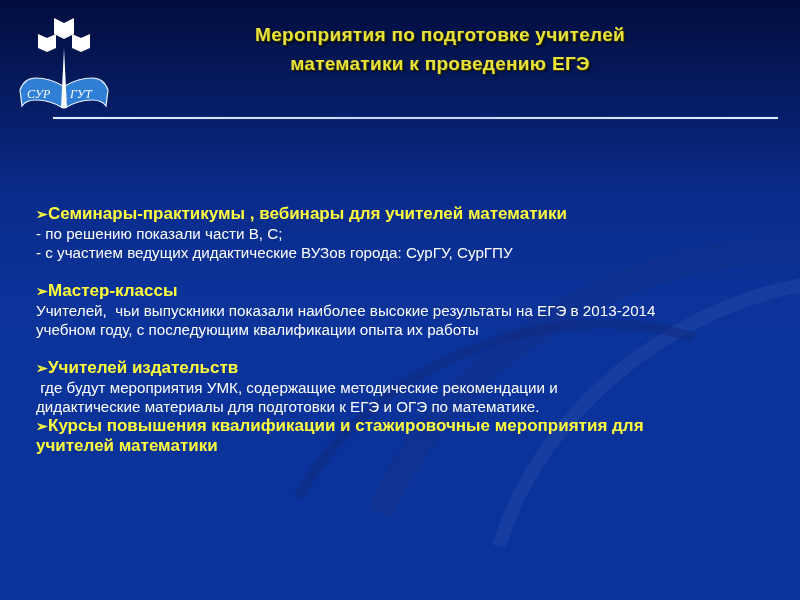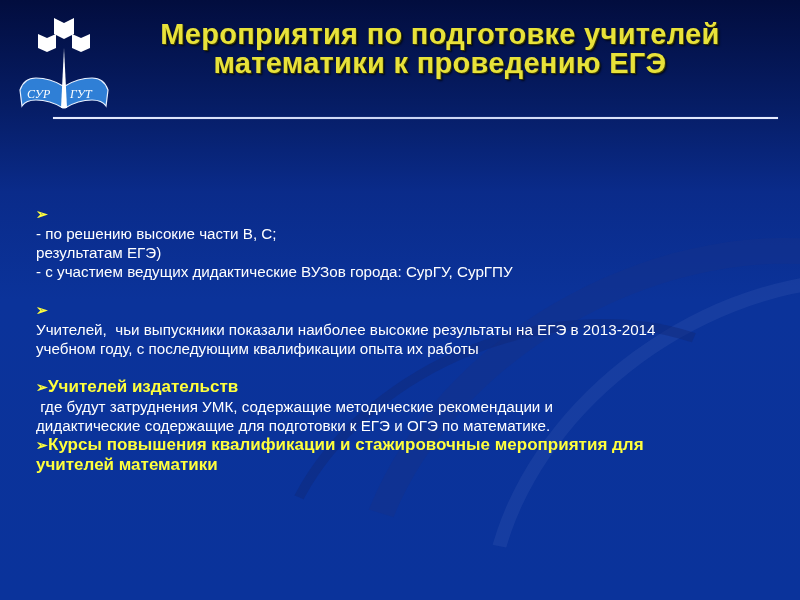--- a/index.html
+++ b/index.html
@@ -49,21 +49,21 @@
     }
 
     .title {
       position: absolute;
       left: 120px;
       top: 20px;
       width: 640px;
       text-align: center;
       color: #e8e23a;
       font-weight: bold;
-      font-size: 29px;
+      font-size: 19px;
       line-height: 29px;
       letter-spacing: 0.3px;
       text-shadow: 1px 1px 0 #3a3a00, 2px 2px 2px rgba(0,0,0,0.7);
       white-space: pre-line;
     }
 
     .divider {
       position: absolute;
       left: 53px;
       top: 117px;
@@ -130,45 +130,46 @@
 <div class="title">Мероприятия  по подготовке учителей
 математики к проведению ЕГЭ</div>
 
 <div class="divider"></div>
 
 <div class="content">
 
   <div class="section">
     <div class="heading">
       <span class="bullet">➢</span>
+      <span>Семинары-практикумы , вебинары  для учителей математики</span>
     </div>
-    <span class="line">- по решению высокие части В, С;</span>
-    <span class="line">результатам ЕГЭ)</span>
+    <span class="line">- по решению показали части В, С;</span>
     <span class="line">- с участием ведущих дидактические ВУЗов города: СурГУ, СурГПУ</span>
   </div>
 
   <div class="gap"></div>
 
   <div class="section">
     <div class="heading">
       <span class="bullet">➢</span>
+      <span>Мастер-классы</span>
     </div>
     <span class="line">Учителей,  чьи выпускники показали наиболее высокие результаты на ЕГЭ в 2013-2014</span>
     <span class="line">учебном году, с последующим квалификации опыта их работы</span>
   </div>
 
   <div class="gap"></div>
 
   <div class="section">
     <div class="heading">
       <span class="bullet">➢</span>
       <span>Учителей издательств</span>
     </div>
-    <span class="line"> где будут затруднения УМК, содержащие методические рекомендации и</span>
-    <span class="line">дидактические содержащие для подготовки к ЕГЭ и ОГЭ по математике.</span>
+    <span class="line"> где будут мероприятия УМК, содержащие методические рекомендации и</span>
+    <span class="line">дидактические материалы для подготовки к ЕГЭ и ОГЭ по математике.</span>
   </div>
 
   <div class="section">
     <div class="heading">
       <span class="bullet">➢</span>
       <span>Курсы повышения квалификации и стажировочные мероприятия для</span>
     </div>
     <div class="heading">
       <span>учителей математики</span>
     </div>

